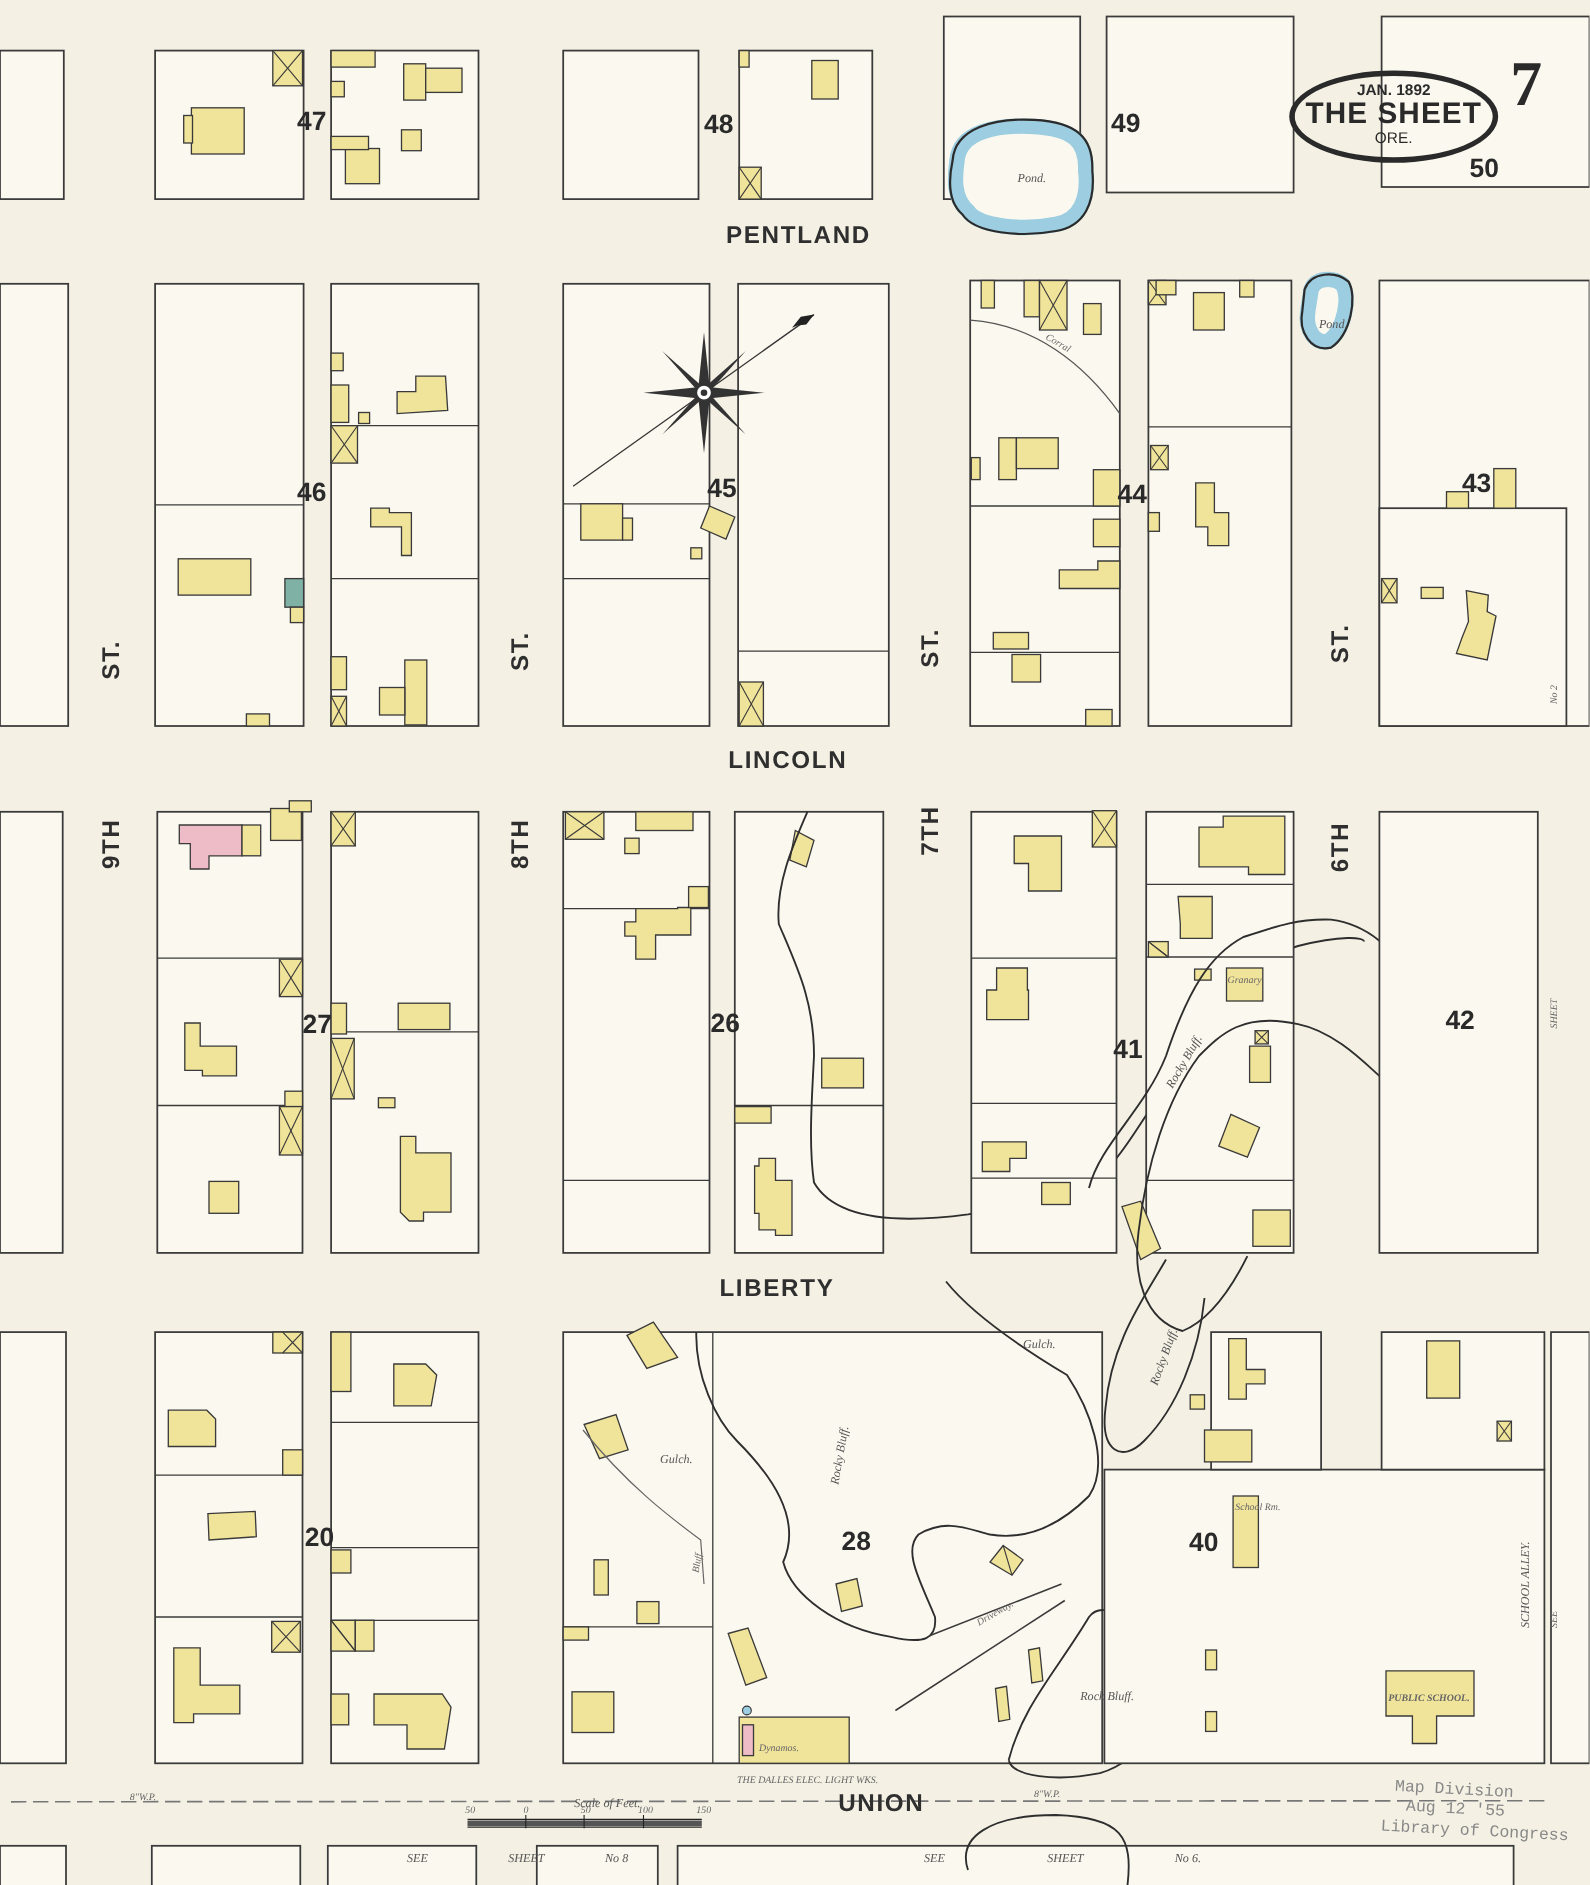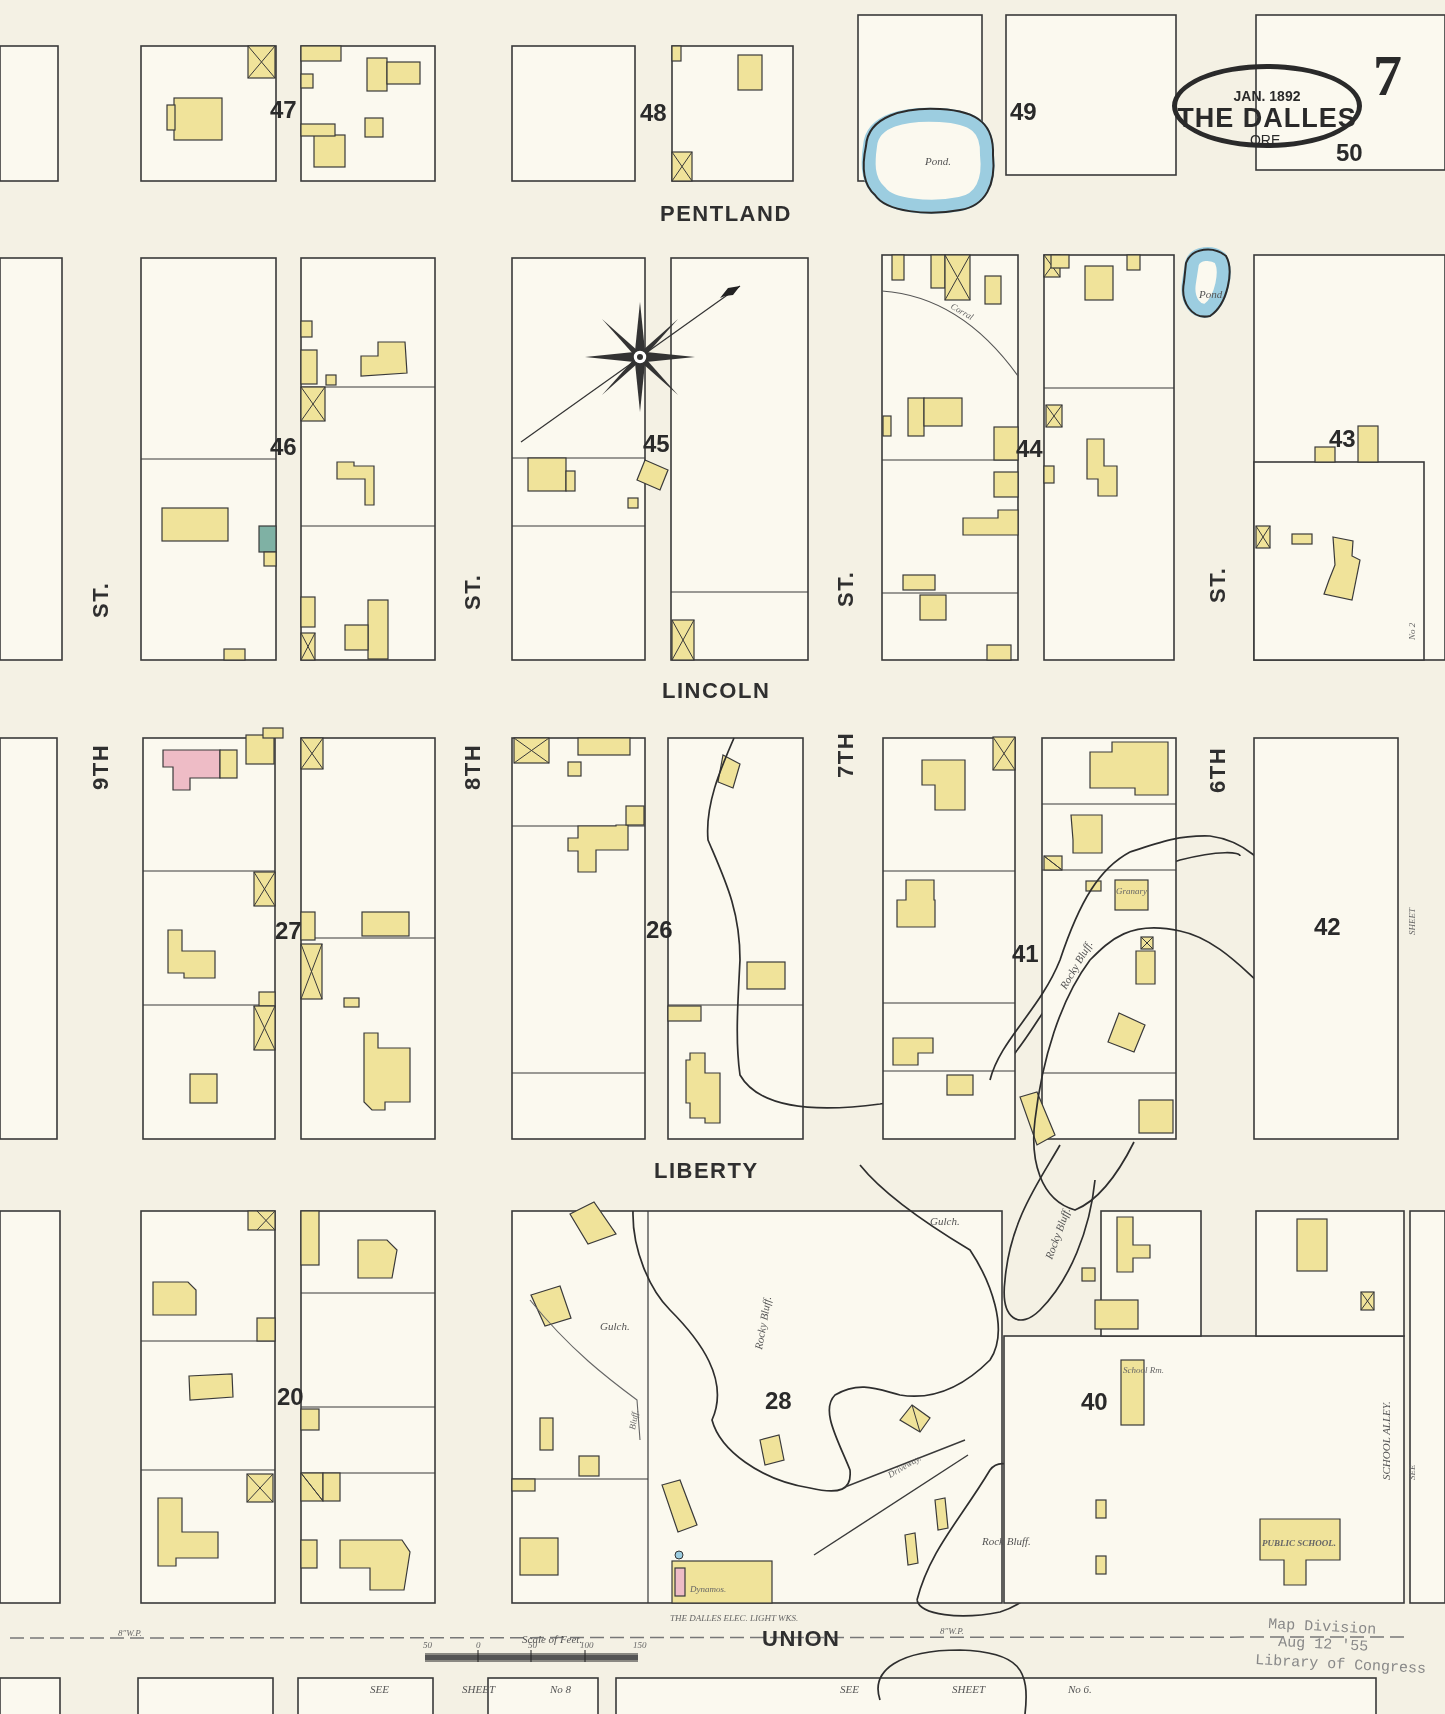--- a/index.html
+++ b/index.html
@@ -13,21 +13,21 @@
   .lot{stroke:#3a3a3a;stroke-width:1.2;fill:none;}
   .contour{fill:none;stroke:#2e2e2e;stroke-width:1.7;}
   .pond{fill:#fbf9ef;stroke:#9ccde0;stroke-width:14;}
   .pondedge{fill:none;stroke:#2b2b2b;stroke-width:2;}
   .street{font-family:"Liberation Sans",sans-serif;font-weight:bold;font-size:22px;fill:#2f2f2f;letter-spacing:1.5px;}
   .blknum{font-family:"Liberation Sans",sans-serif;font-weight:bold;font-size:24px;fill:#2a2a2a;}
   .small{font-family:"Liberation Serif",serif;font-style:italic;font-size:11px;fill:#555;}
   .tiny{font-family:"Liberation Serif",serif;font-style:italic;font-size:9px;fill:#666;}
   .stamp{font-family:"Liberation Mono",monospace;font-size:15px;fill:#888;}
   .title{position:absolute;left:1172px;top:64px;width:190px;height:84px;border:5px solid #2a2a2a;border-radius:50%;box-sizing:border-box;text-align:center;}
-  .title .date{font-size:14px;font-weight:bold;margin-top:19px;}
+  .title .date{font-size:14px;font-weight:bold;margin-top:4px;}
   .title .city{font-size:27px;font-weight:bold;line-height:28px;letter-spacing:1px;}
   .title .state{font-size:14px;font-weight:normal;}
   .sheetnum{position:absolute;left:1373px;top:42px;font-family:"Liberation Serif",serif;font-weight:bold;font-size:58px;color:#2a2a2a;}
 </style>
 </head>
 <body>
 
 <svg id="map" width="1445" height="1714" viewBox="0 0 1445 1714">
 
   <g>
@@ -418,16 +418,16 @@
   <text class="tiny" transform="translate(1415,640) rotate(-90)">No 2</text>
   <text class="tiny" transform="translate(1415,1480) rotate(-90)">SEE</text>
 
   <text class="stamp" x="1268" y="1628" transform="rotate(3,1268,1628)">Map Division</text>
   <text class="stamp" x="1278" y="1646" transform="rotate(3,1278,1646)">Aug 12 '55</text>
   <text class="stamp" x="1255" y="1664" transform="rotate(3,1255,1664)">Library of Congress</text>
 </svg>
 
 <div class="title">
   <div class="date">JAN. 1892</div>
-  <div class="city">THE DALLES</div>
+  <div class="city">THE SHEET</div>
   <div class="state">ORE.</div>
 </div>
 <div class="sheetnum">7</div>
 
 </body></html>

